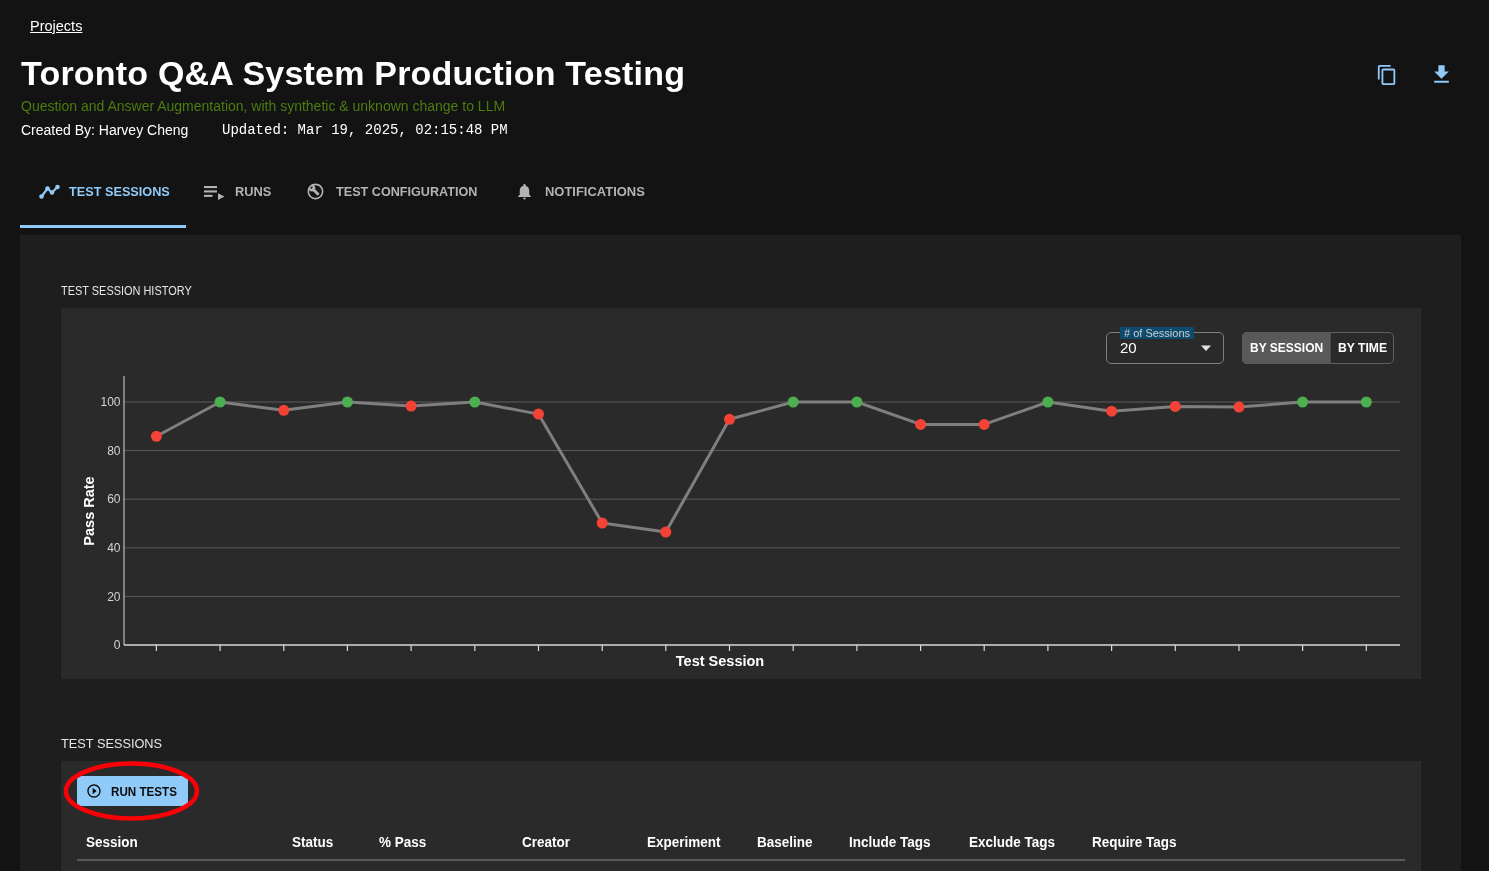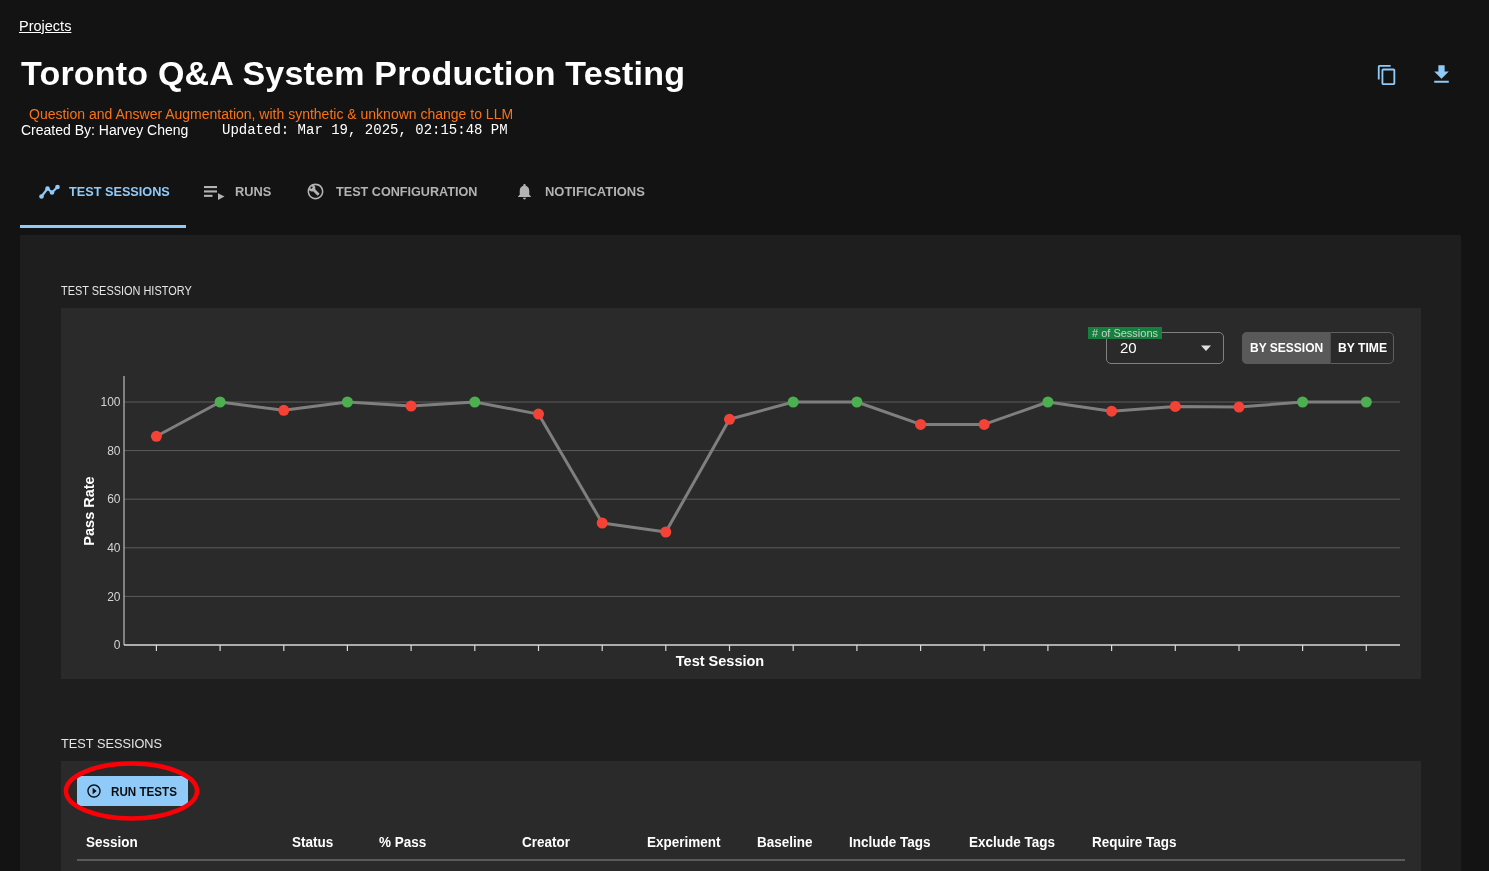--- a/index.html
+++ b/index.html
@@ -3,23 +3,23 @@
 <meta charset="utf-8">
 <style>
   * { margin:0; padding:0; box-sizing:border-box; }
   html,body { width:1489px; height:871px; background:#131313; overflow:hidden;
     font-family:"Liberation Sans", sans-serif; }
   .abs { position:absolute; }
 </style>
 </head>
 <body>
 
-<a class="abs" style="left:19px; top:18px; font-size:14.5px; color:#fff; text-decoration:underline;">Projects</a>
+<a class="abs" style="left:30px; top:18px; font-size:14.5px; color:#fff; text-decoration:underline;">Projects</a>
 <div class="abs" style="left:21px; top:54px; font-size:34px; font-weight:700; color:#fff; letter-spacing:0.2px;">Toronto Q&amp;A System Production Testing</div>
-<div class="abs" style="left:21px; top:106px; font-size:14px; color:#f97316;margin-left:8px;">Question and Answer Augmentation, with synthetic &amp; unknown change to LLM</div>
+<div class="abs" style="left:21px; top:98px; font-size:14px; color:#4d7c0f;">Question and Answer Augmentation, with synthetic &amp; unknown change to LLM</div>
 <div class="abs" style="left:21px; top:122px; font-size:14px; color:#fff;text-align:right;">Created By: Harvey Cheng</div>
 <div class="abs" style="left:222px; top:122px; font-size:14px; color:#fff;font-family:Liberation Mono, monospace;">Updated: Mar 19, 2025, 02:15:48 PM</div>
 
 <svg class="abs" style="left:1376px; top:64px;" width="22" height="22" viewBox="0 0 24 24" fill="#90caf9">
   <path d="M16 1H4c-1.1 0-2 .9-2 2v14h2V3h12V1zm3 4H8c-1.1 0-2 .9-2 2v14c0 1.1.9 2 2 2h11c1.1 0 2-.9 2-2V7c0-1.1-.9-2-2-2zm0 16H8V7h11v14z"></path>
 </svg>
 <svg class="abs" style="left:1429px; top:62px;" width="25" height="25" viewBox="0 0 24 24" fill="#90caf9">
   <path d="M19 9h-4V3H9v6H5l7 7 7-7zM5 18v2h14v-2H5z"></path>
 </svg>
 
@@ -53,21 +53,21 @@
 </svg>
 <div class="abs" style="left:545px; top:184px; font-size:13.5px; font-weight:700; letter-spacing:0px; color:#b3b3b3; transform:scaleX(0.96); transform-origin:0 0;">NOTIFICATIONS</div>
 
 <div class="abs" style="left:20px; top:235px; width:1441px; height:636px; background:#1e1e1e;"></div>
 
 <div class="abs" style="left:61px; top:284px; font-size:12.5px; color:#e6e6e6; letter-spacing:0px; transform:scaleX(0.875); transform-origin:0 0;">TEST SESSION HISTORY</div>
 
 <div class="abs" style="left:61px; top:308px; width:1360px; height:371px; background:#2a2a2a;"></div>
 
 <div class="abs" style="left:1106px; top:332px; width:118px; height:32px; border:1px solid #808080; border-radius:5px;"></div>
-<div class="abs" style="left:1088px; top:327px; font-size:11px; color:#cfcfcf; background:#15803d; padding:0 4px;"># of Sessions</div>
+<div class="abs" style="left:1120px; top:327px; font-size:11px; color:#cfcfcf; background:#0c4a6e; padding:0 4px;"># of Sessions</div>
 <div class="abs" style="left:1120px; top:339px; font-size:15px; color:#fff;">20</div>
 <svg class="abs" style="left:1200px; top:344px;" width="12" height="8" viewBox="0 0 12 8">
     <path d="M1 1.5 L6 7 L11 1.5z" fill="#e0e0e0"></path>
   </svg>
 
 <div class="abs" style="left:1242px; top:332px; width:152px; height:32px; border:1px solid #5f5f5f; border-radius:5px;"></div>
 <div class="abs" style="left:1242px; top:332px; width:88px; height:32px; background:#595959; border-radius:5px 0 0 5px;"></div>
 <div class="abs" style="left:1330px; top:332px; width:1px; height:32px; background:#4d4d4d;"></div>
 <div class="abs" style="left:1250px; top:340px; font-size:13.5px; font-weight:700; letter-spacing:0px; color:#fff; transform:scaleX(0.89); transform-origin:0 0;">BY SESSION</div>
 <div class="abs" style="left:1338px; top:340px; font-size:13.5px; font-weight:700; letter-spacing:0px; color:#fff; transform:scaleX(0.9); transform-origin:0 0;">BY TIME</div>

